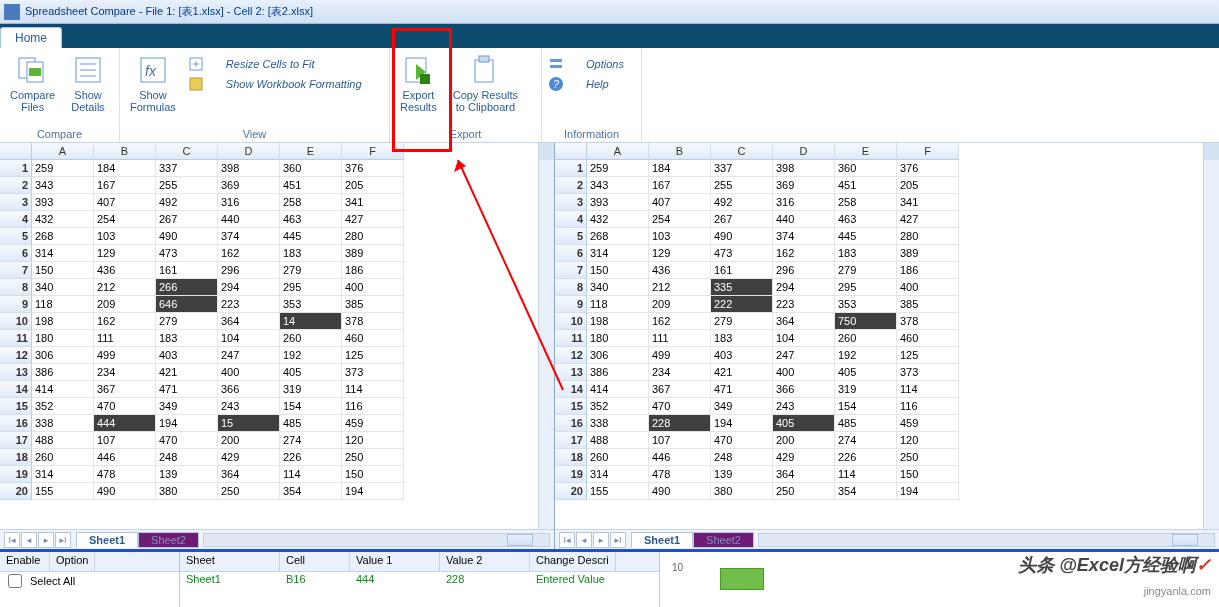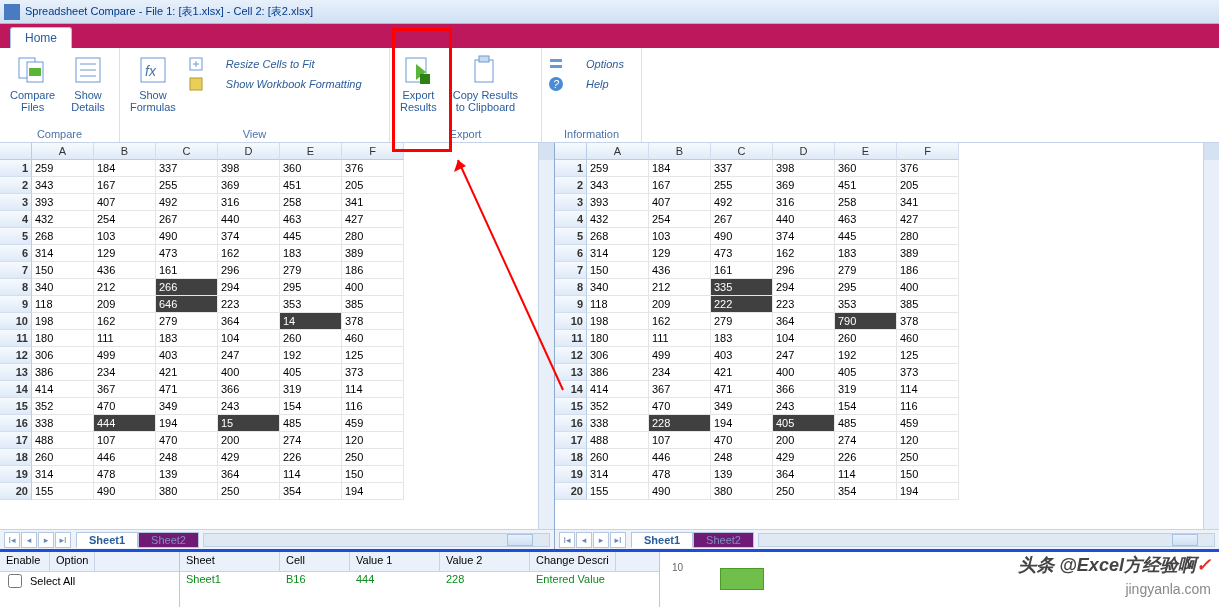--- a/index.html
+++ b/index.html
@@ -1,21 +1,21 @@
 <!DOCTYPE html>
 <html><head>
 <meta charset="utf-8">
 <style>
 * { margin: 0; padding: 0; box-sizing: border-box; font-family: "Segoe UI", Tahoma, sans-serif; }
 body { width: 1219px; height: 607px; background: #fff; overflow: hidden; position: relative; }
 
 .titlebar { height: 24px; background: linear-gradient(#e8f1fb, #d0e0f3); border-bottom: 1px solid #a0b8d8; display: flex; align-items: center; padding-left: 4px; font-size: 11px; color: #003a8a; }
 .titlebar .ico { width: 16px; height: 16px; background: #4a7abf; margin-right: 5px; display: inline-block; }
 
-.tab-row { height: 24px; background: #be185d; display: flex; align-items: flex-end; padding-left: 10px; }
+.tab-row { height: 24px; background: #0c4a6e; display: flex; align-items: flex-end; }
 .tab-row .tab { background: #fff; border: 1px solid #a9c4e6; border-bottom: none; border-radius: 3px 3px 0 0; padding: 3px 14px; font-size: 12px; color: #2a5b9a; }
 
 .ribbon { height: 95px; background: #fff; border-bottom: 1px solid #c6d4e9; display: flex; }
 .ribgroup { border-right: 1px solid #d6e1f0; display: flex; flex-direction: column; justify-content: space-between; padding: 4px 6px 2px; }
 .ribgroup .label { text-align: center; font-size: 11px; color: #4a72aa; padding-top: 2px; }
 .ribgroup .body { display: flex; align-items: flex-start; gap: 8px; flex: 1; }
 .bigbtn { display: flex; flex-direction: column; align-items: center; gap: 3px; cursor: pointer; padding: 2px 4px; justify-content: center; }
 .bigbtn .ic { width: 32px; height: 32px; display: flex; align-items: center; justify-content: center; }
 .bigbtn .txt { font-size: 11px; color: #2a5b9a; text-align: center; line-height: 12px; }
 .stack { display: flex; flex-direction: column; gap: 4px; }
@@ -60,21 +60,21 @@
 .bottom .results .hdr { display: flex; background: #eaf1fb; border-bottom: 1px solid #c6d4e9; height: 20px; font-size: 11px; }
 .bottom .results .hdr div { padding: 2px 6px; border-right: 1px solid #c6d4e9; }
 .bottom .results .rrow { display: flex; height: 18px; font-size: 11px; }
 .bottom .results .rrow div { padding: 1px 6px; }
 .bottom .results .grn { color: #0d8a1a; }
 .bottom .chart { width: 560px; border-left: 1px solid #b6c8e2; padding: 10px 12px; font-size: 10px; color: #666; position: relative; }
 .bottom .chart .bar { position: absolute; top: 16px; left: 60px; width: 44px; height: 22px; background: #6fbf4a; border: 1px solid #4a9a2a; }
 
 .watermark { position: absolute; right: 8px; bottom: 30px; font-size: 18px; font-style: italic; font-weight: bold; font-family: "SimHei", sans-serif; color: #444; text-shadow: 1px 1px 2px #fff; }
 .watermark .chk { color: #e03030; }
-.wm2 { position: absolute; right: 8px; bottom: 10px; font-size: 14px; color: #888; }
+.wm2 { position: absolute; right: 8px; bottom: 10px; font-size: 11px; color: #888; }
 </style>
 </head>
 <body>
 
 <div class="titlebar">
   <span class="ico"></span>
   <span>Spreadsheet Compare - File 1: [表1.xlsx] - Cell 2: [表2.xlsx]</span>
 </div>
 
 <div class="tab-row">
@@ -513,21 +513,21 @@
             <div class="cell">223</div>
             <div class="cell">353</div>
             <div class="cell">385</div>
           </div>
           <div class="row">
             <div class="rh">10</div>
             <div class="cell">198</div>
             <div class="cell">162</div>
             <div class="cell">279</div>
             <div class="cell">364</div>
-            <div class="cell hl">790</div>
+            <div class="cell hl">750</div>
             <div class="cell">378</div>
           </div>
           <div class="row">
             <div class="rh">11</div>
             <div class="cell">180</div>
             <div class="cell">111</div>
             <div class="cell">183</div>
             <div class="cell">104</div>
             <div class="cell">260</div>
             <div class="cell">460</div>

